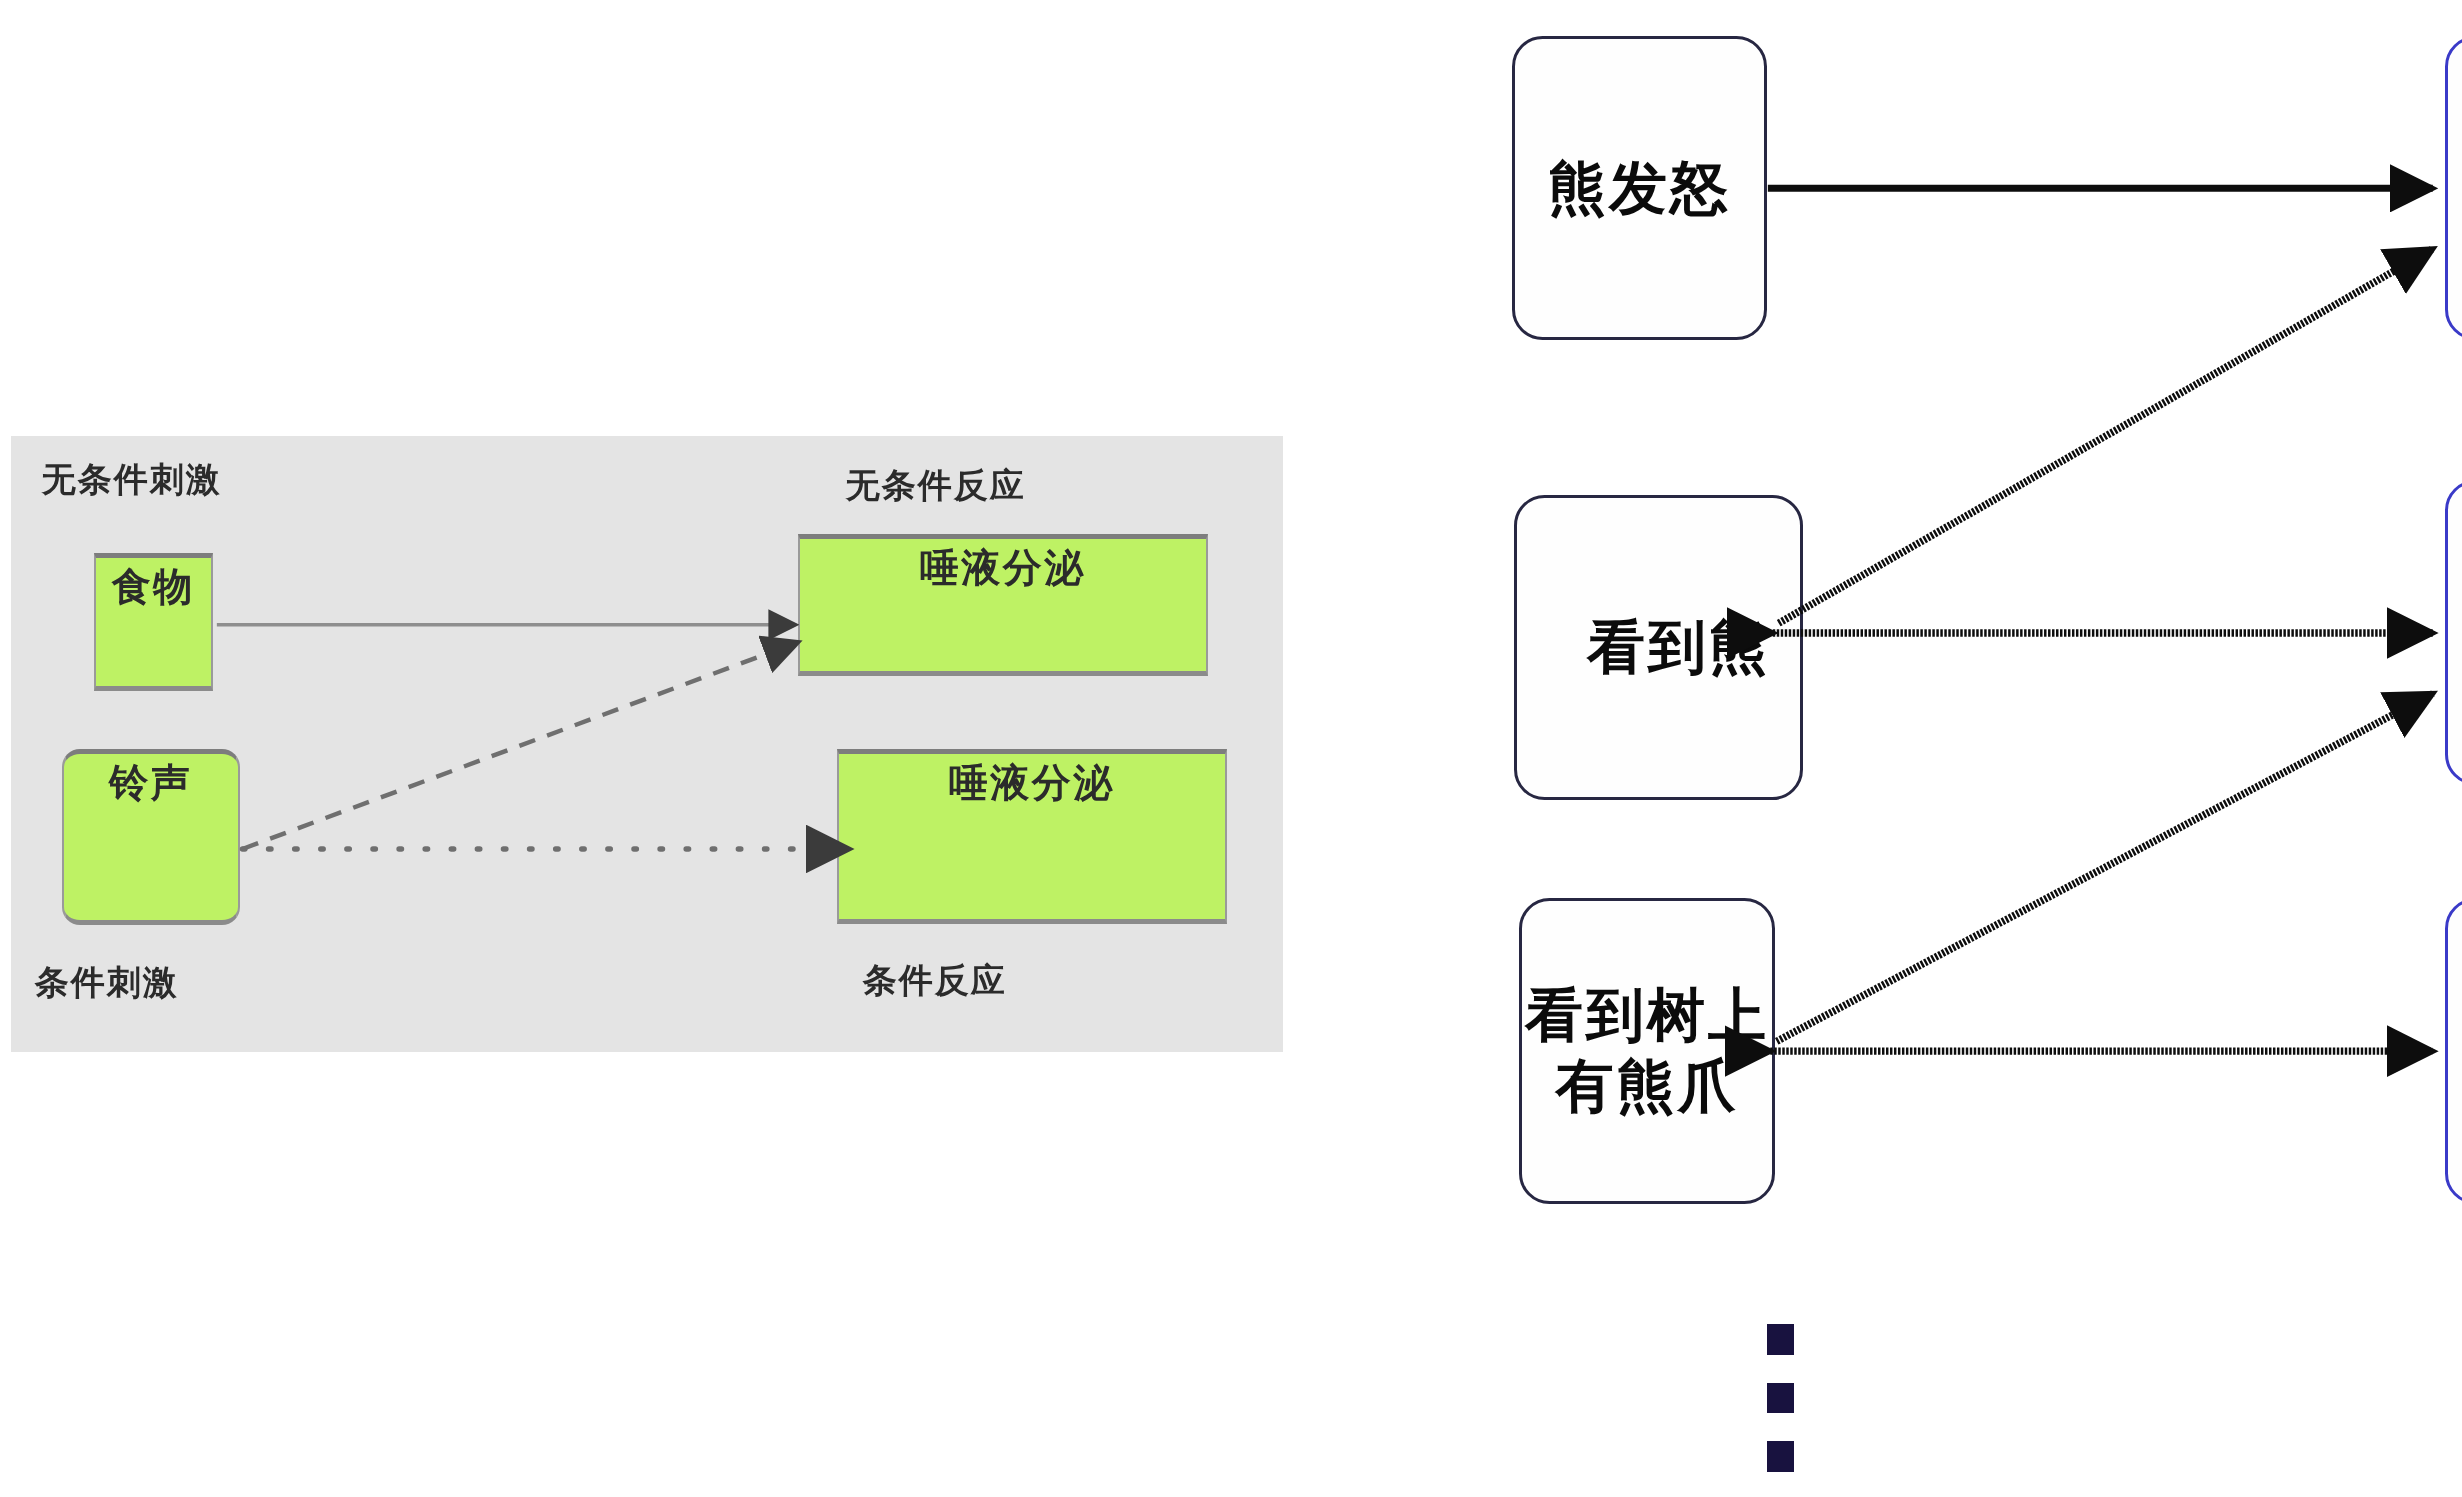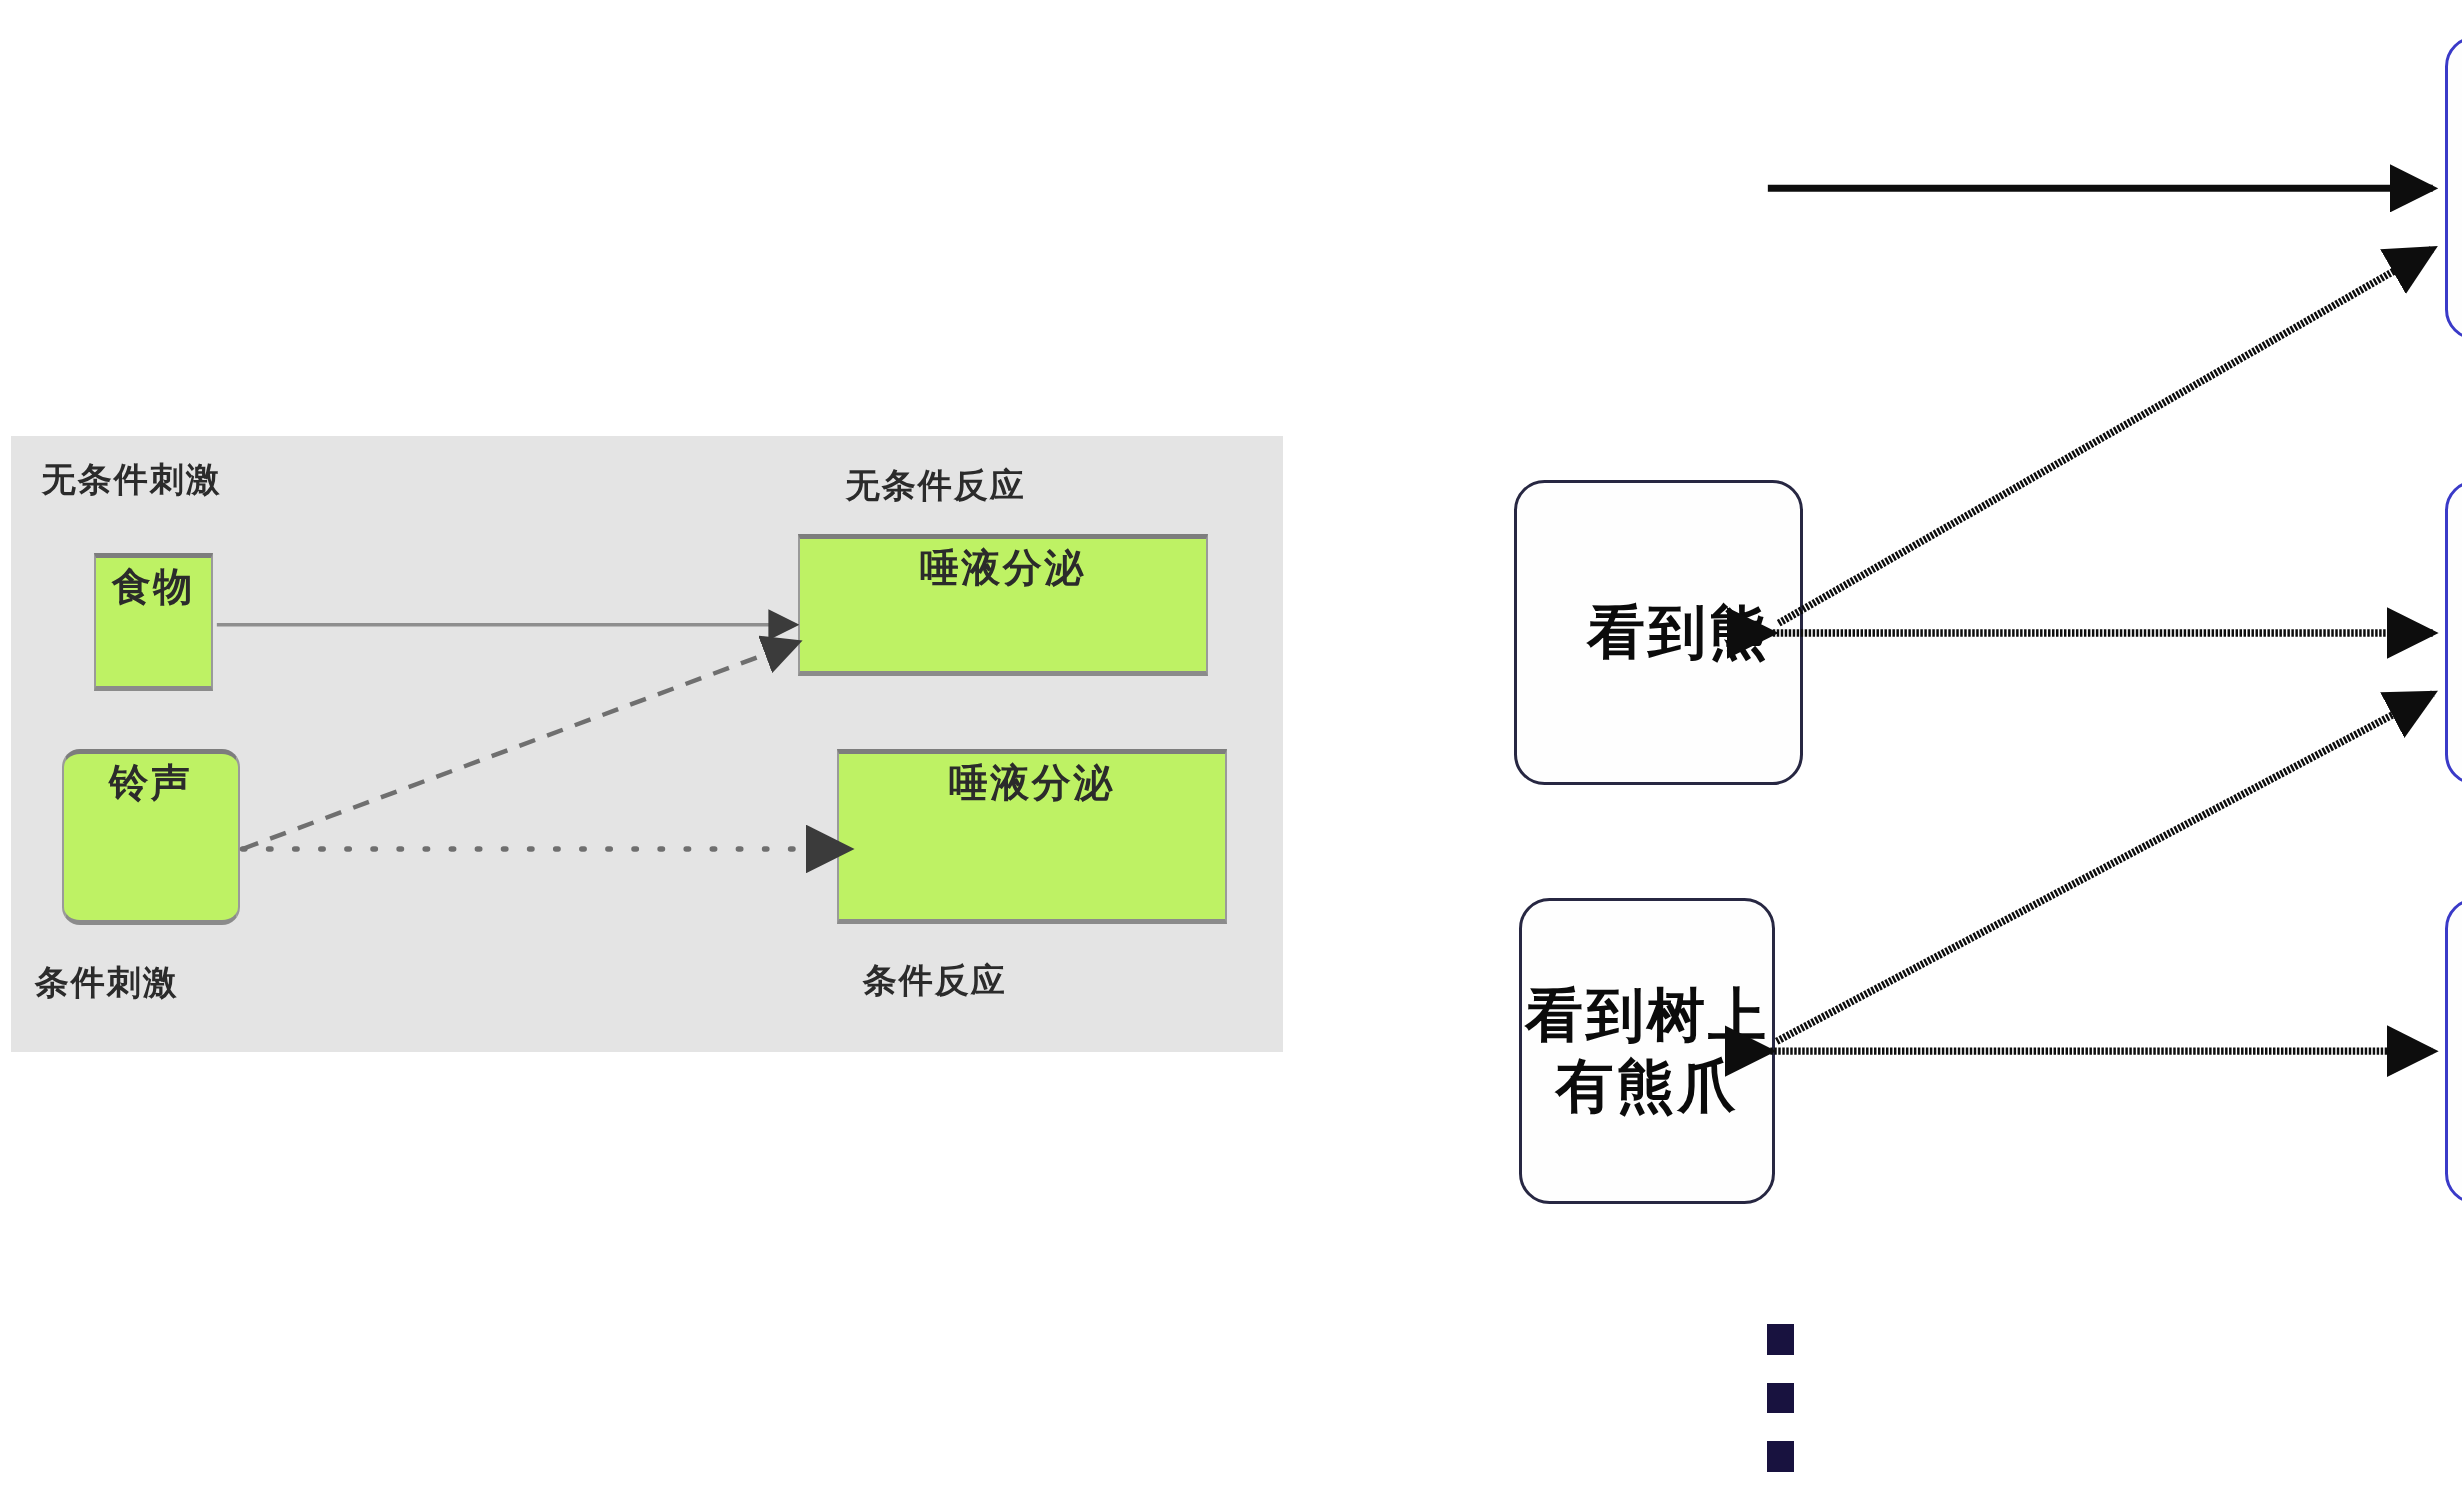--- a/index.html
+++ b/index.html
@@ -81,22 +81,25 @@
     </g>
 
     <g>
       <line x1="470" y1="838" x2="1625" y2="838" stroke="#6f6f6f" stroke-width="11" stroke-dasharray="5 48" stroke-linecap="round" marker-end="url(#pvArrow)"></line>
     </g>
   </svg>
 </div>
 
 <div id="rl-diagram">
 
+  <div class="node left-col" style="left:84px;top:36px;width:255px;height:304px;">
+    <span class="node-text">熊发怒</span>
+  </div>
 
-  <div class="node left-col" style="left:86px;top:480px;width:289px;height:305px;padding-left:40px;">
+  <div class="node left-col" style="left:86px;top:495px;width:289px;height:305px;padding-left:40px;">
     <span class="node-text">看到熊</span>
   </div>
 
   <div class="node left-col" style="left:83px;top:898px;width:256px;height:306px;margin-left:8px;">
     <span class="node-text">看到树上
 有熊爪</span>
   </div>
 
   <div class="node right-col" style="left:1017px;top:36px;width:254px;height:304px;">
     

